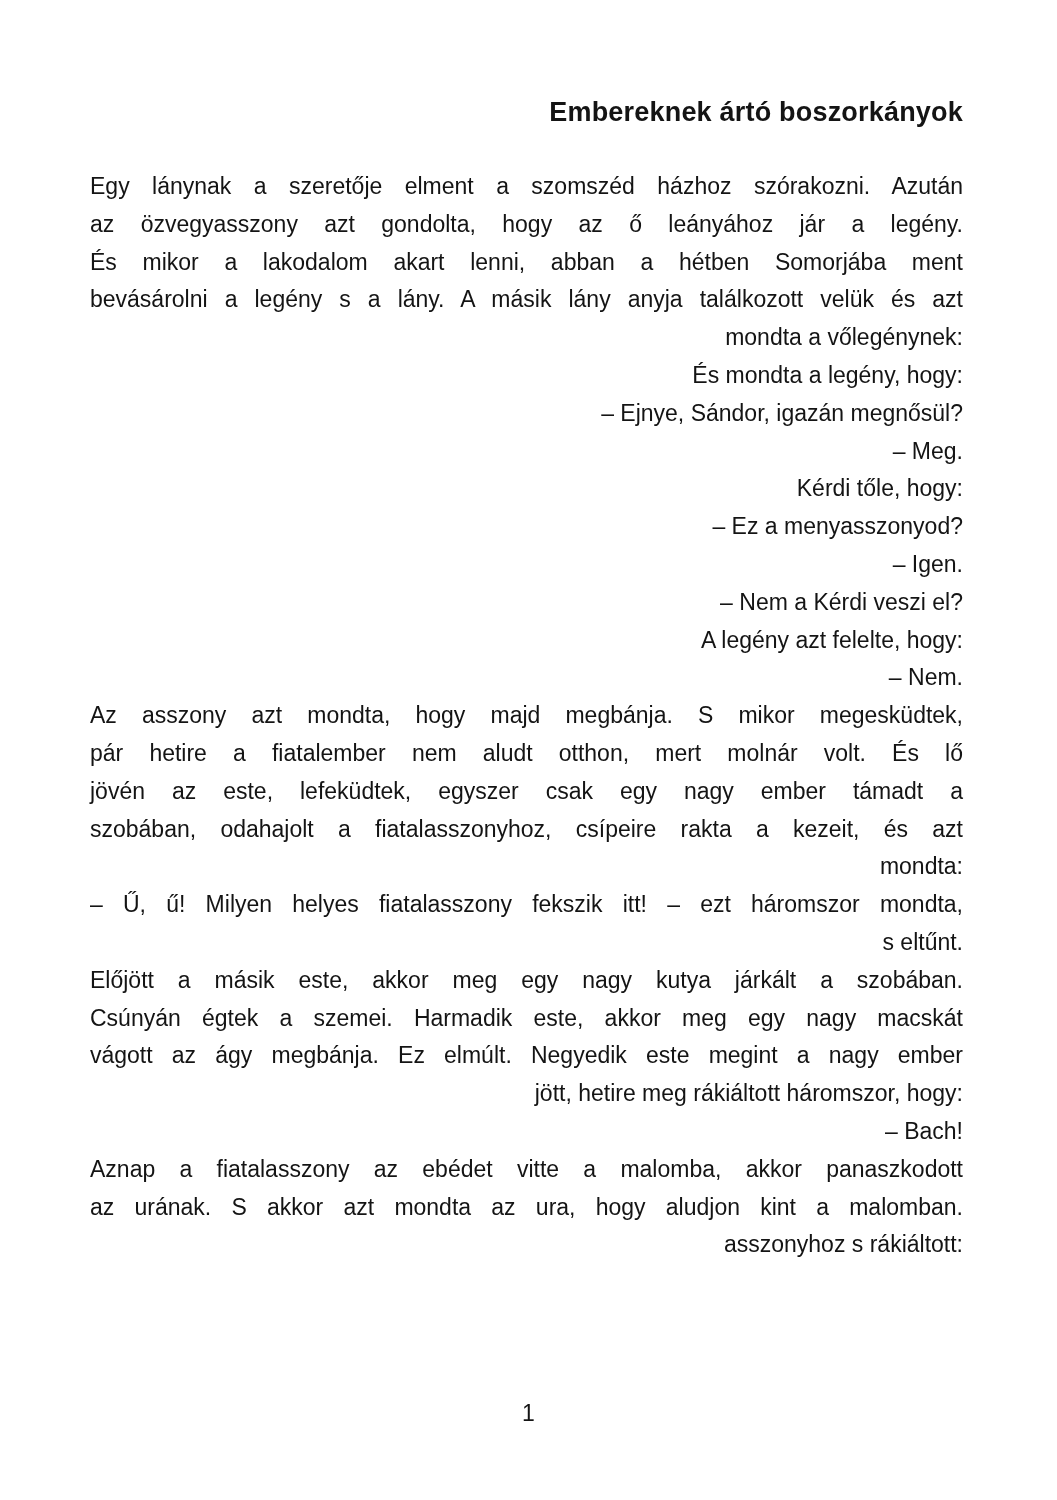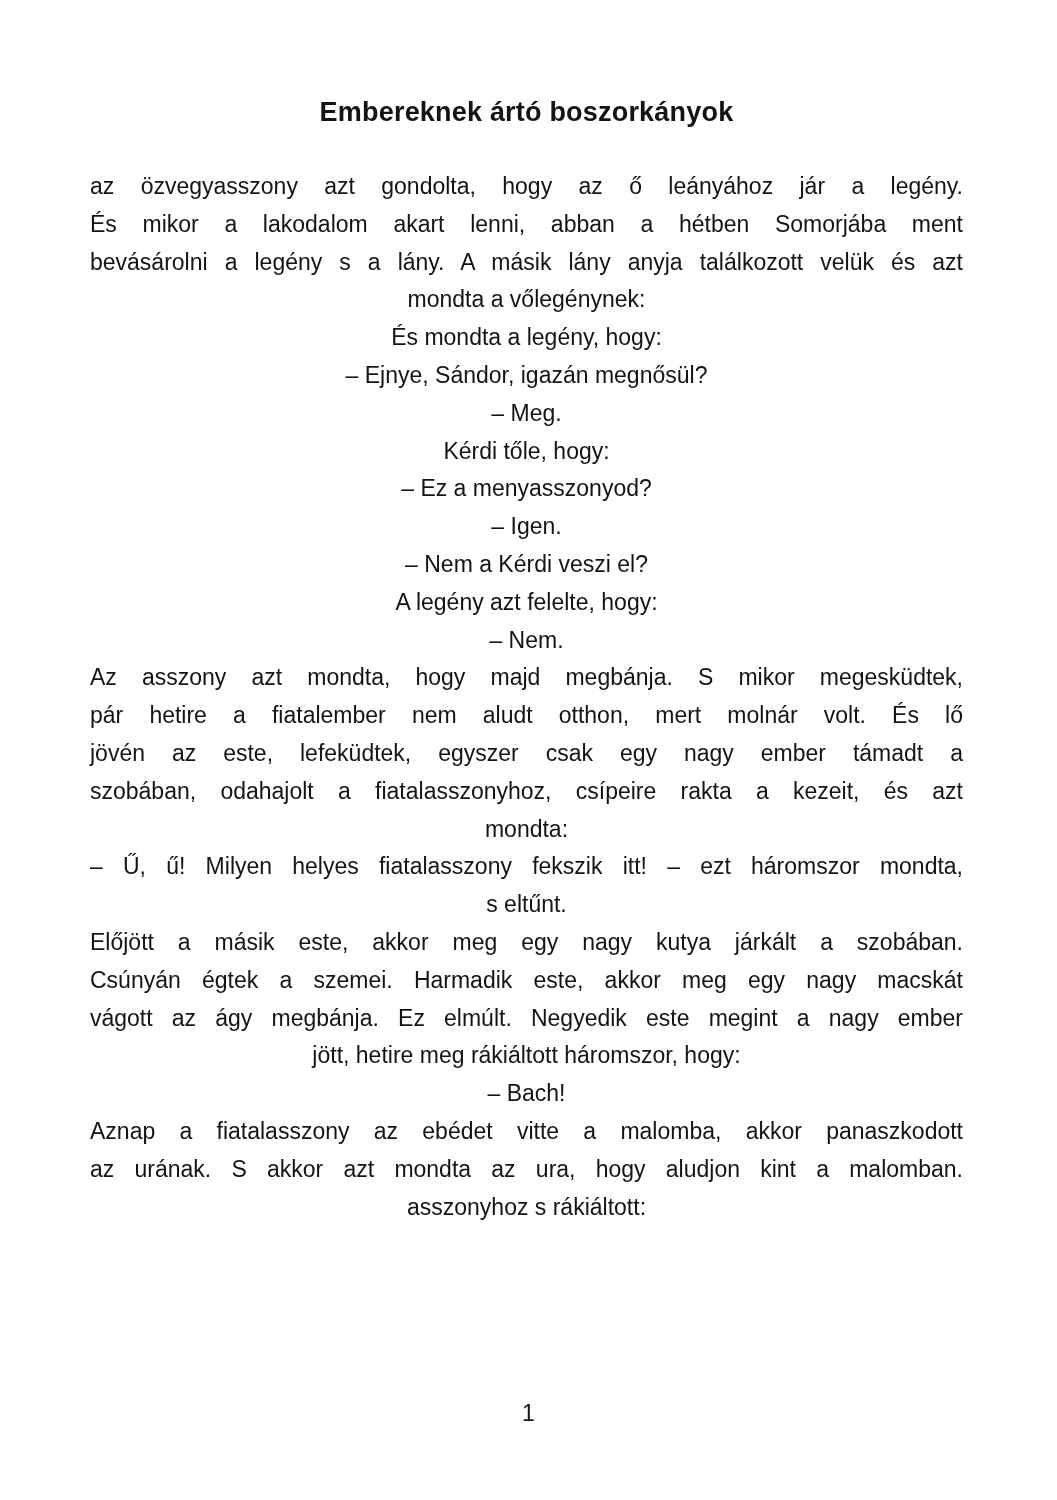--- a/index.html
+++ b/index.html
@@ -19,32 +19,32 @@
   }
   .content {
     position: absolute;
     left: 90px;
     width: 873px;
     top: 92px;
   }
   .title {
     font-size: 27px;
     font-weight: bold;
-    text-align: center;
+    text-align: right;
     line-height: 40px;
     margin: 0 0 36px 0;
     letter-spacing: 0.2px;
   }
   .body-lines {
     font-size: 23px;
   }
   .line {
     line-height: 37.8px;
     white-space: normal;
-    text-align: center;
+    text-align: right;
   }
   .line.just {
     text-align: justify;
     text-align-last: justify;
   }
   .footer {
     position: absolute;
     top: 1398px;
     left: 0;
     width: 100%;
@@ -53,20 +53,21 @@
     line-height: 30px;
   }
 </style>
 </head>
 <body>
 
 <div class="page">
   <div class="content">
     <h1 class="title">Embereknek ártó boszorkányok</h1>
     <div class="body-lines">
+        <div class="line just">Egy lánynak a szeretője elment a szomszéd házhoz szórakozni. Azután</div>
         <div class="line just">az özvegyasszony azt gondolta, hogy az ő leányához jár a legény.</div>
         <div class="line just">És mikor a lakodalom akart lenni, abban a hétben Somorjába ment</div>
         <div class="line just">bevásárolni a legény s a lány. A másik lány anyja találkozott velük és azt</div>
         <div class="line">mondta a vőlegénynek:</div>
         <div class="line">És mondta a legény, hogy:</div>
         <div class="line">– Ejnye, Sándor, igazán megnősül?</div>
         <div class="line">– Meg.</div>
         <div class="line">Kérdi tőle, hogy:</div>
         <div class="line">– Ez a menyasszonyod?</div>
         <div class="line">– Igen.</div>

